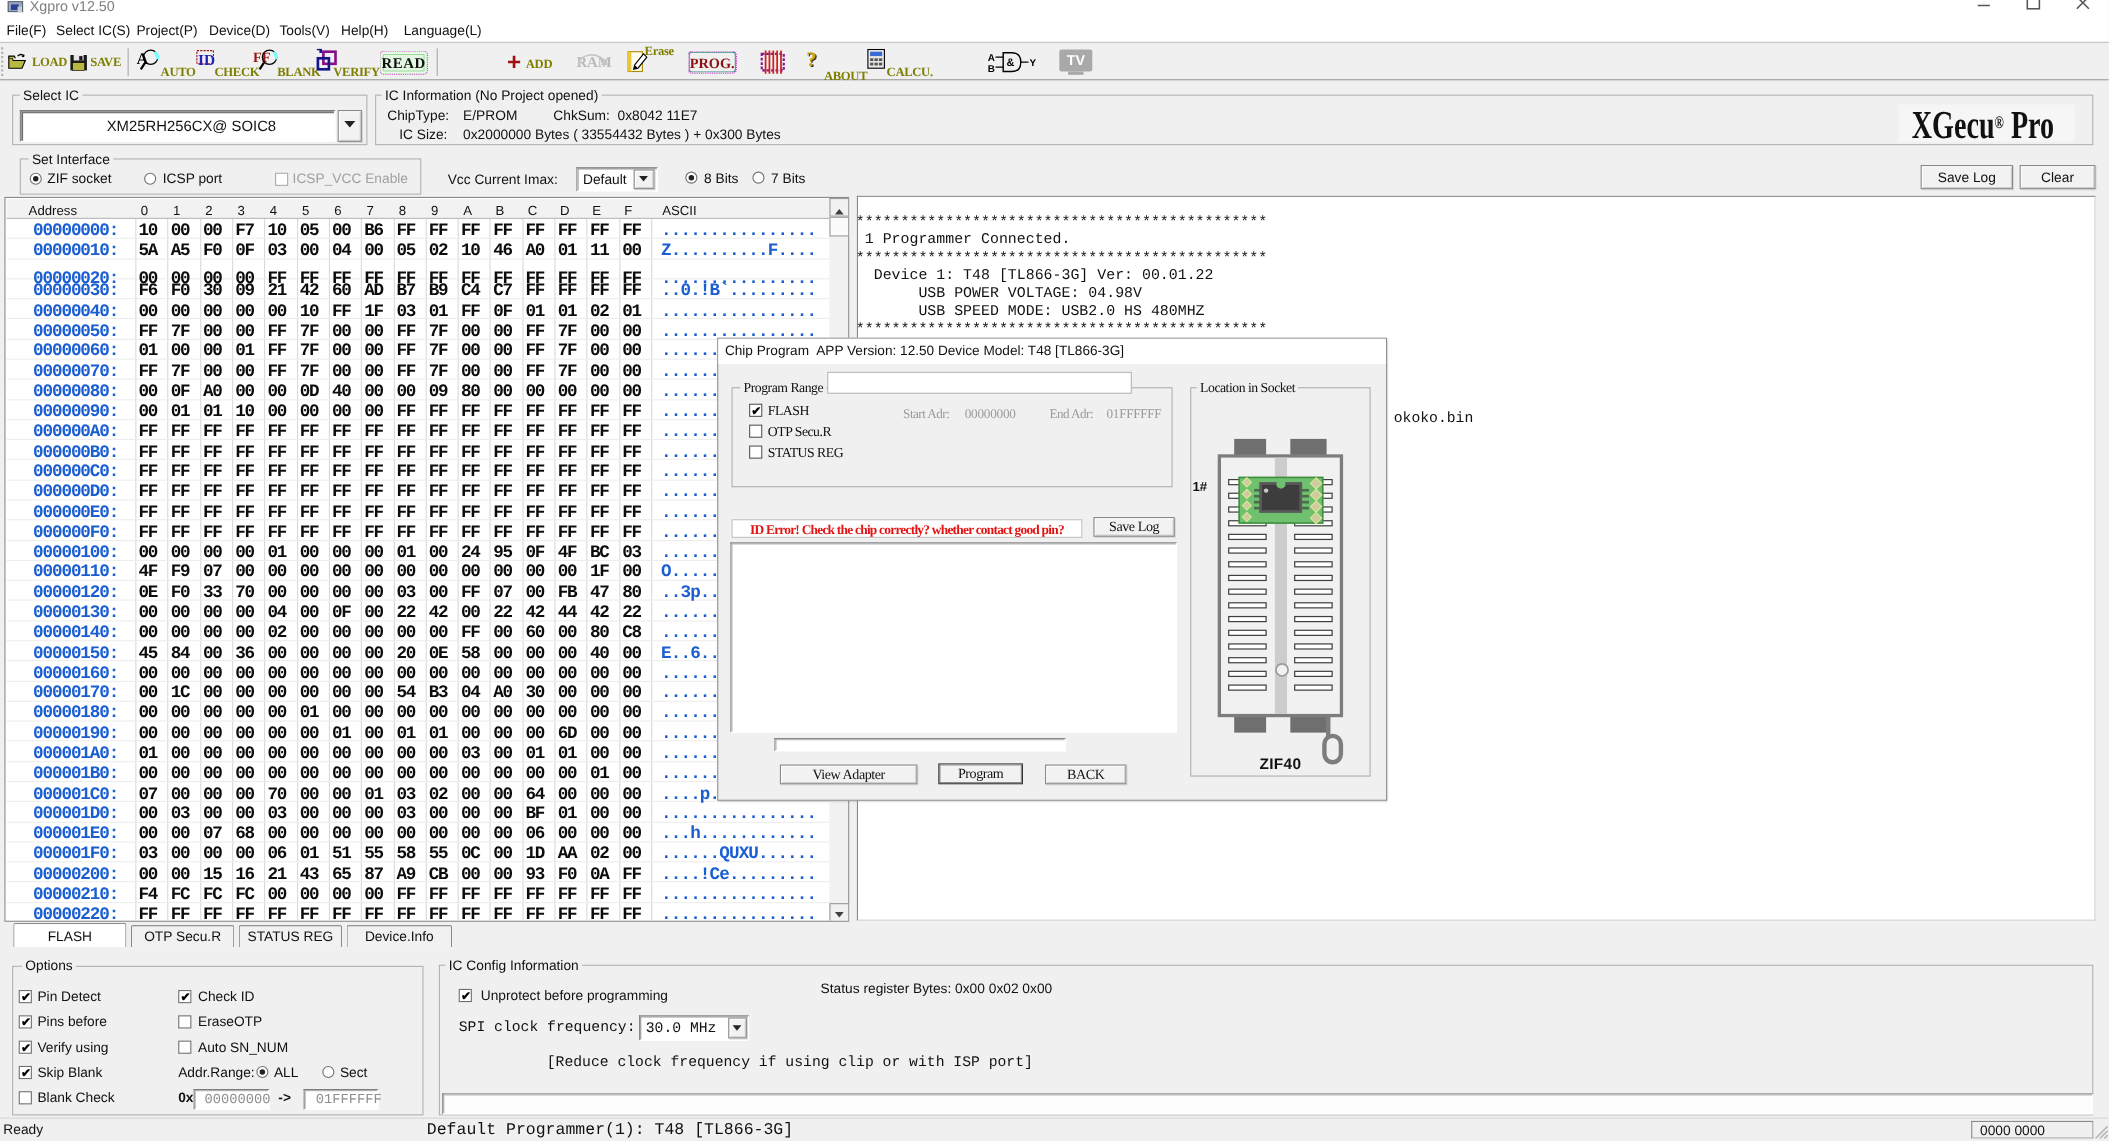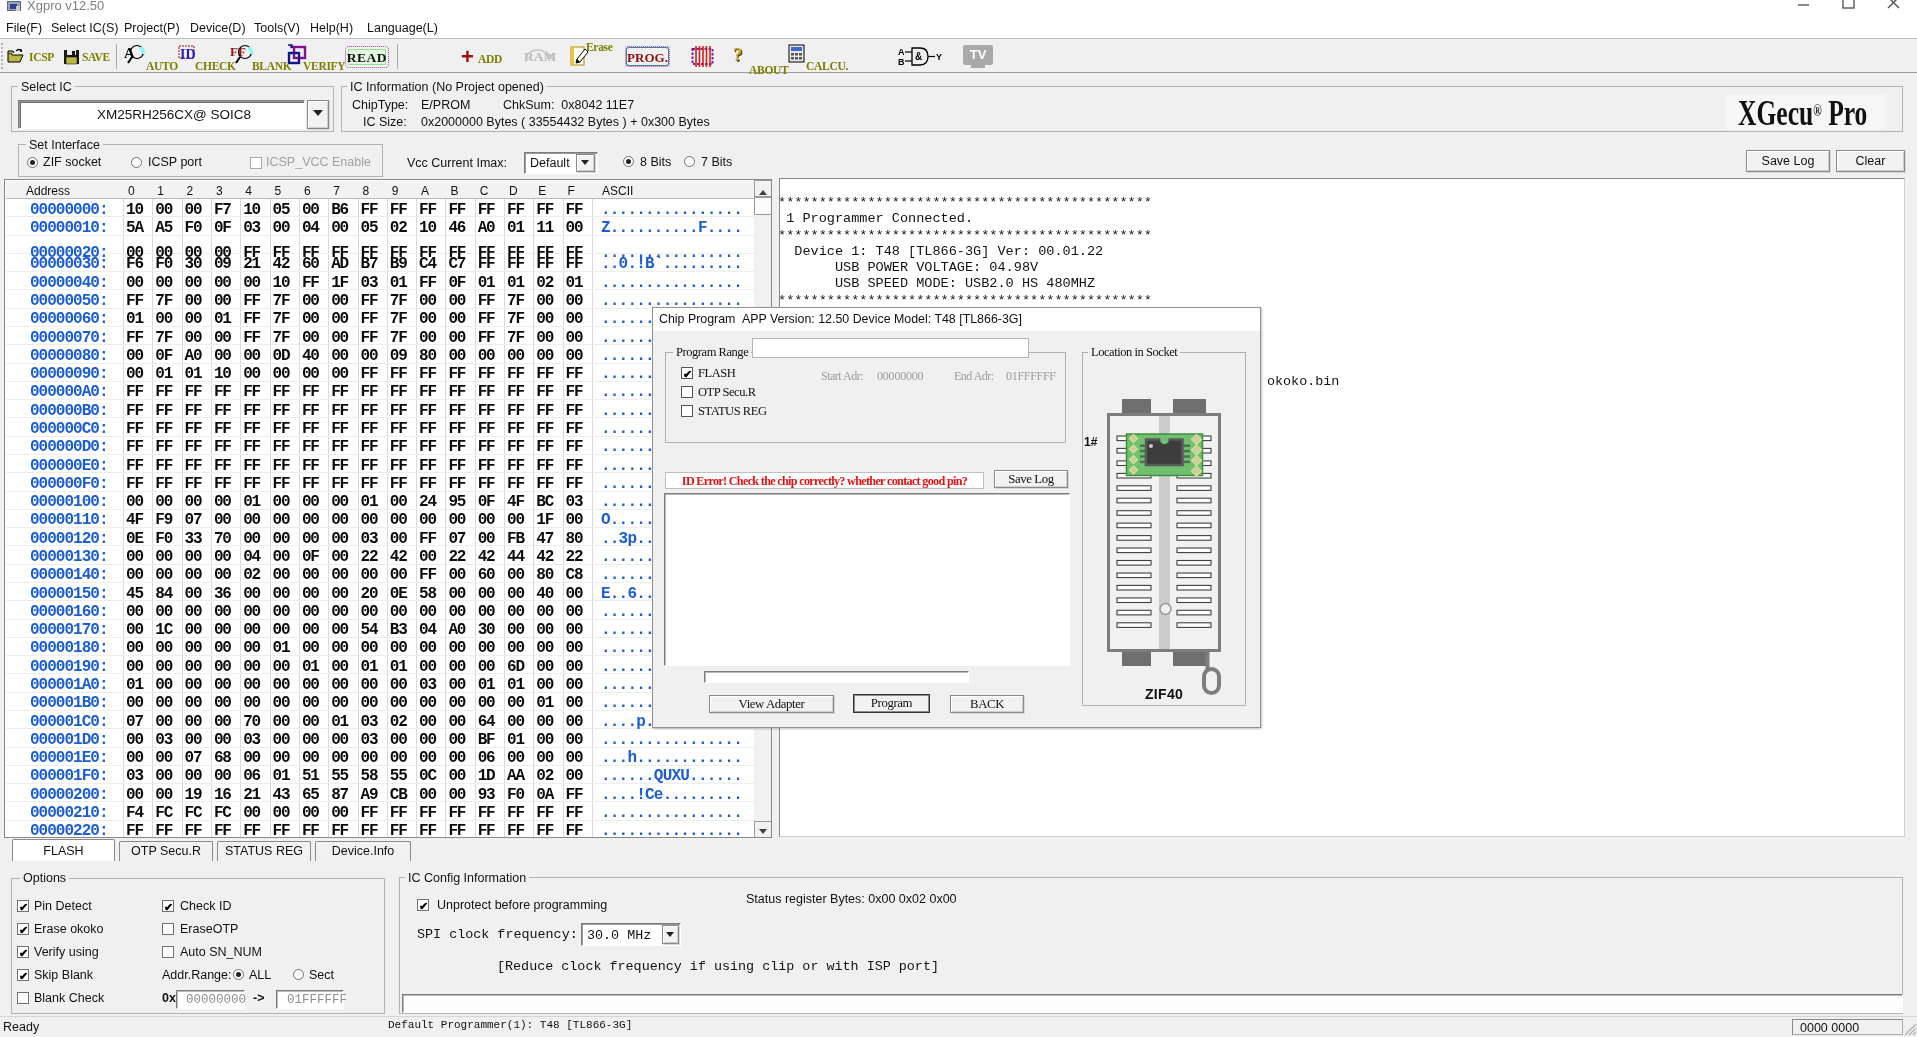--- a/index.html
+++ b/index.html
@@ -67,21 +67,21 @@
 <div class="abs" style="left:0;top:39px;width:1917px;height:33px;background:#f0f0f0"></div>
 <div class="abs" style="left:0;top:72px;width:1917px;height:1px;background:#9d9d9d"></div>
 <div class="abs" style="left:1px;top:43px;width:1px;height:26px;border-left:2px dotted #b4b4b4"></div>
 
 <svg class="abs" style="left:7px;top:48px" width="18" height="16" viewBox="0 0 18 16">
  <path d="M1 5 L1 14 L13 14 L16 7 L5 7 L4 5 Z" fill="#b8b842" stroke="#000" stroke-width="1"></path>
  <path d="M1 5 L1 3 L6 3 L7 5" fill="#b8b842" stroke="#000" stroke-width="1"></path>
  <path d="M9 3 Q12 0 15 3" fill="none" stroke="#000" stroke-width="1.2"></path>
  <path d="M15 1 L15 4 L12.5 3.5 Z" fill="#000"></path>
 </svg>
-<div class="abs olv" style="left:29px;top:51px">ICSP</div>
+<div class="abs olv" style="left:29px;top:51px">LOAD</div>
 
 <svg class="abs" style="left:63px;top:49px" width="17" height="16" viewBox="0 0 17 16">
  <rect x="1" y="1" width="15" height="14" fill="#1a1a1a"></rect>
  <rect x="4" y="1" width="9" height="5" fill="#e8e8e8"></rect>
     <rect x="9" y="2" width="3" height="4" fill="#1a1a1a"></rect>
  <rect x="3" y="8" width="11" height="7" fill="#b8b842" stroke="#000" stroke-width="0.5"></rect>
 </svg>
 <div class="abs olv" style="left:82px;top:51px">SAVE</div>
 <div class="abs" style="left:116px;top:44px;width:1px;height:25px;background:#a8a8a8"></div>
 
@@ -931,21 +931,21 @@
       <span class="hb" style="left:469.7px">1D</span>
       <span class="hb" style="left:499.0px">AA</span>
       <span class="hb" style="left:528.3px">02</span>
       <span class="hb" style="left:557.6px">00</span>
       <span class="hs">......QUXU......</span>
     </div>
     <div class="hrow" style="top:603.2px">
       <span class="ha">00000200:</span>
       <span class="hb" style="left:118.0px">00</span>
       <span class="hb" style="left:147.3px">00</span>
-      <span class="hb" style="left:176.6px">19</span>
+      <span class="hb" style="left:176.6px">15</span>
       <span class="hb" style="left:205.9px">16</span>
       <span class="hb" style="left:235.2px">21</span>
       <span class="hb" style="left:264.5px">43</span>
       <span class="hb" style="left:293.9px">65</span>
       <span class="hb" style="left:323.2px">87</span>
       <span class="hb" style="left:352.5px">A9</span>
       <span class="hb" style="left:381.8px">CB</span>
       <span class="hb" style="left:411.1px">00</span>
       <span class="hb" style="left:440.4px">00</span>
       <span class="hb" style="left:469.7px">93</span>
@@ -1019,21 +1019,21 @@
 <div class="abs" style="left:217px;top:841px;width:94px;height:20px;background:#f1f1f1;border:1px solid #8a8a8a;border-bottom:none;border-radius:2px 2px 0 0;text-align:center;font-size:12.5px;padding-top:2px">STATUS REG</div>
 <div class="abs" style="left:315px;top:841px;width:96px;height:20px;background:#f1f1f1;border:1px solid #8a8a8a;border-bottom:none;border-radius:2px 2px 0 0;text-align:center;font-size:12.5px;padding-top:2px">Device.Info</div>
 
 <div class="grp" style="left:11px;top:878px;width:374px;height:136px"></div>
 <div class="glab" style="left:20px;top:871px;font-size:12.5px">Options</div>
 <div class="cb" style="left:17px;top:900px"></div>
 <div class="ck" style="left:19px;top:902px">✔</div>
 <div class="abs" style="left:34px;top:899px;font-size:12.5px">Pin Detect</div>
 <div class="cb" style="left:17px;top:923px"></div>
 <div class="ck" style="left:19px;top:925px">✔</div>
-<div class="abs" style="left:34px;top:922px;font-size:12.5px">Erase okoko</div>
+<div class="abs" style="left:34px;top:922px;font-size:12.5px">Pins before</div>
 <div class="cb" style="left:17px;top:946px"></div>
 <div class="ck" style="left:19px;top:948px">✔</div>
 <div class="abs" style="left:34px;top:945px;font-size:12.5px">Verify using</div>
 <div class="cb" style="left:17px;top:969px"></div>
 <div class="ck" style="left:19px;top:971px">✔</div>
 <div class="abs" style="left:34px;top:968px;font-size:12.5px">Skip Blank</div>
 <div class="cb" style="left:17px;top:992px"></div>
 <div class="abs" style="left:34px;top:991px;font-size:12.5px">Blank Check</div>
 <div class="cb" style="left:162px;top:900px"></div>
 <div class="ck" style="left:164px;top:902px">✔</div>
@@ -1065,21 +1065,21 @@
 <div class="abs mono" style="left:417px;top:927px;font-size:13.4px">SPI clock frequency:</div>
 <div class="sunk" style="left:581px;top:923px;width:100px;height:23px;box-shadow:inset 1px 1px 0 #9a9a9a"></div>
 <div class="abs mono" style="left:587px;top:928px;font-size:13.4px">30.0 MHz</div>
 <div class="btn" style="left:662px;top:925px;width:17px;height:19px"></div>
 <div class="abs" style="left:666px;top:932px;width:0;height:0;border:4.5px solid transparent;border-top:5.5px solid #222"></div>
 <div class="abs mono" style="left:497px;top:959px;font-size:13.4px">[Reduce clock frequency if using clip or with ISP port]</div>
 <div class="sunk" style="left:402px;top:994px;width:1501px;height:19px;background:#fdfdfd"></div>
 
 <div class="abs" style="left:0;top:1016px;width:1917px;height:21px;background:#f0f0f0;border-top:1px solid #d5d5d5"></div>
 <div class="abs" style="left:3px;top:1020px;font-size:12.5px">Ready</div>
-<div class="abs mono" style="left:388px;top:1019px;font-size:11px">Default Programmer(1): T48 [TL866-3G]</div>
+<div class="abs mono" style="left:388px;top:1019px;font-size:15px">Default Programmer(1): T48 [TL866-3G]</div>
 <div class="abs" style="left:1792px;top:1019px;width:111px;height:16px;border:1px solid #ababab;border-top-color:#8a8a8a;border-left-color:#8a8a8a;background:#f0f0f0"></div>
 <div class="abs" style="left:1800px;top:1021px;font-size:12.5px">0000 0000</div>
 <svg class="abs" style="left:1903px;top:1022px" width="14" height="14" viewBox="0 0 14 14">
  <g stroke="#b9b9b9" stroke-width="1.6">
       <line x1="13" y1="2" x2="2" y2="13"></line>
       <line x1="13" y1="6" x2="6" y2="13"></line>
       <line x1="13" y1="10" x2="10" y2="13"></line>
     </g>
   </svg>
 

